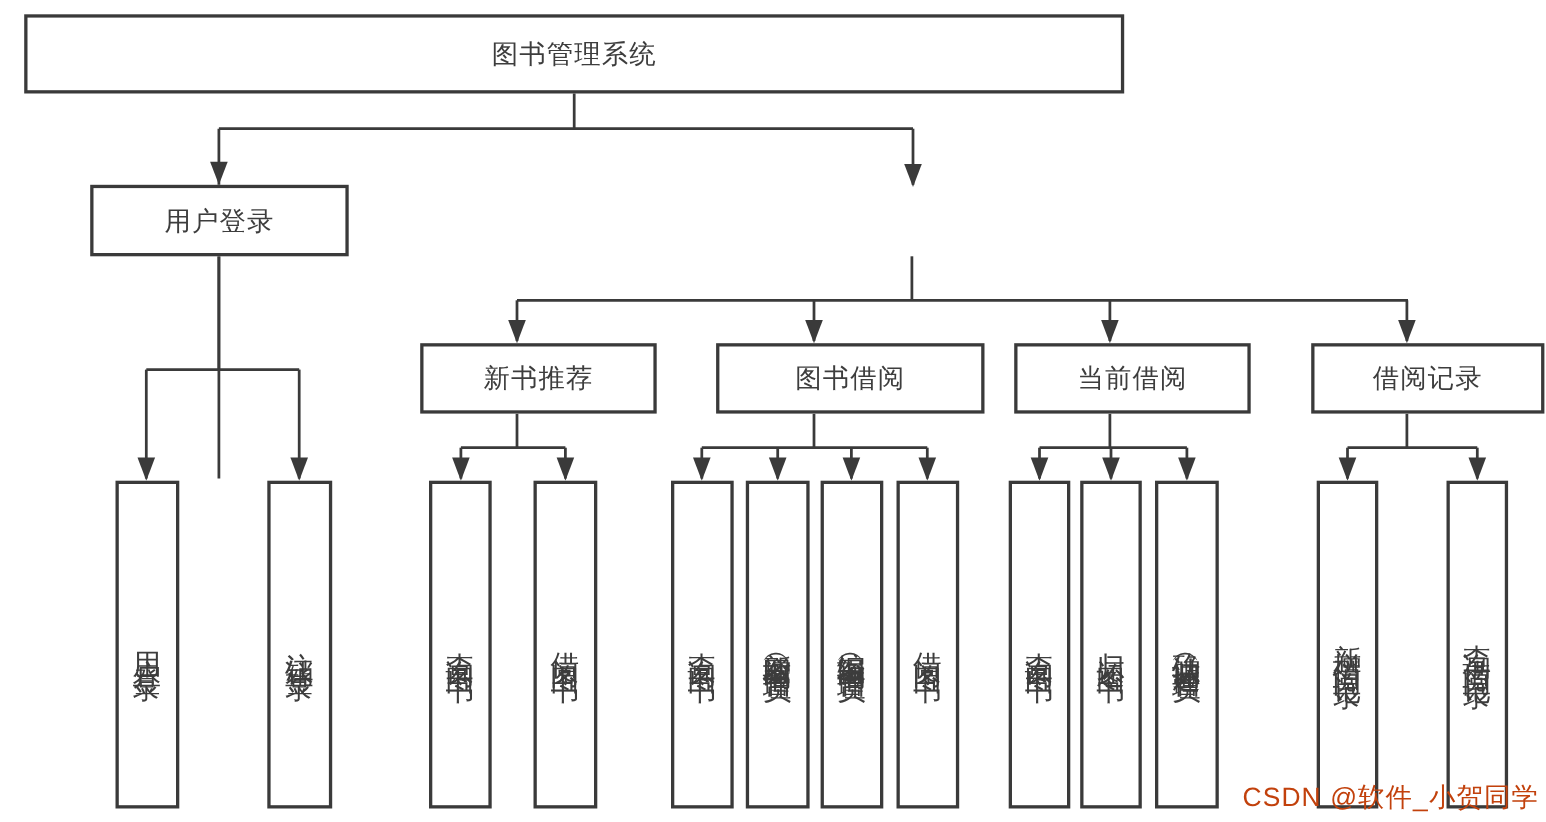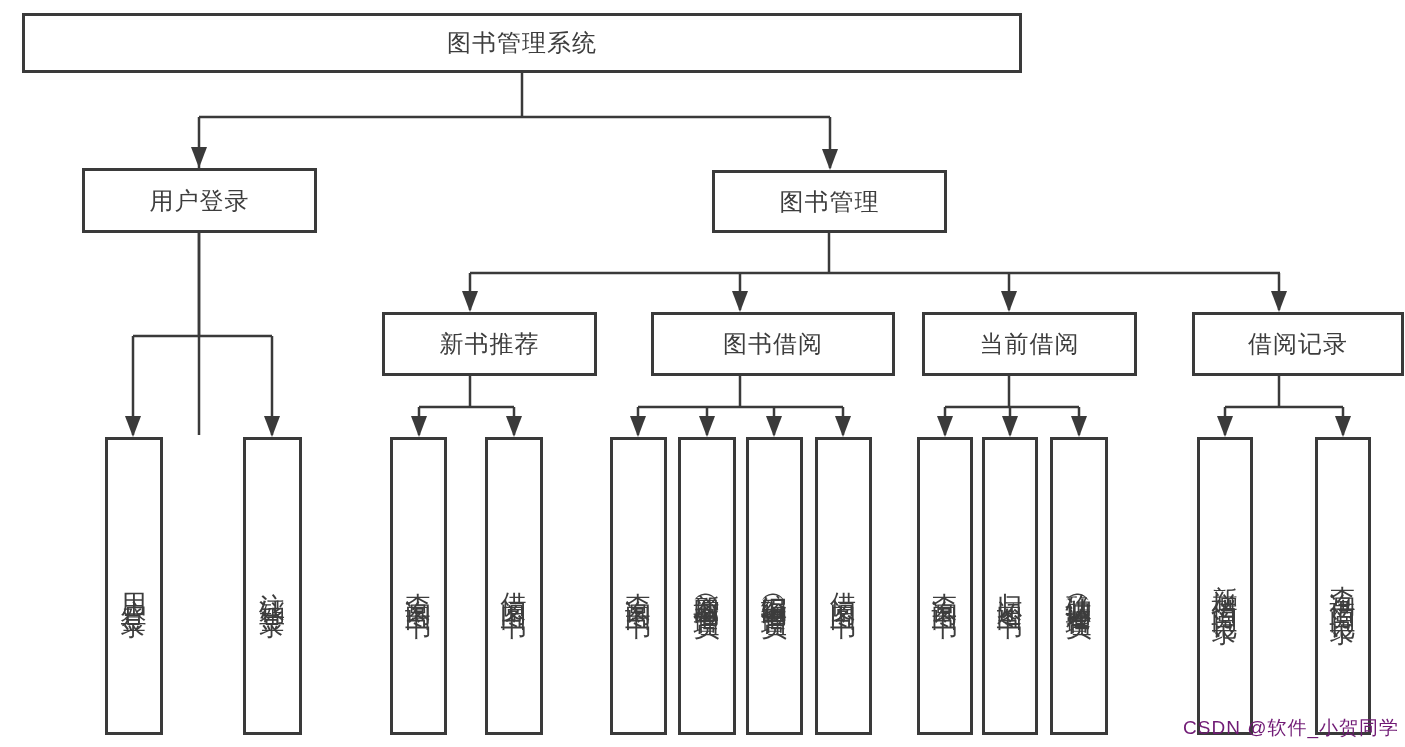--- a/index.html
+++ b/index.html
@@ -15,38 +15,38 @@
     position:absolute;
     background:#ffffff;
     border:3px solid #3a3a3a;
     box-sizing:border-box;
     display:flex;align-items:center;justify-content:center;
     color:#3d3d3d;
     font-size:24px;
     letter-spacing:1px;
     white-space:nowrap;
   }
-  .root{left:22px;top:13px;width:1000px;height:60px;}
+  .root{left:22px;top:13px;width:1000px;height:72px;}
   .lvl2a{left:82px;top:168px;width:235px;height:65px;}
   .lvl2b{left:712px;top:170px;width:235px;height:63px;}
   .lvl3{top:312px;height:64px;margin-left:19px;}
   .leaf{top:437px;height:298px;}
   .vtext{
     writing-mode:vertical-rl;
     text-orientation:mixed;
     font-size:26px;
     letter-spacing:7px;
     line-height:1;
   }
   .dense .vtext{letter-spacing:3px;}
   .watermark{
     position:absolute;
     right:6px;bottom:6px;
-    color:#701a75;
-    font-size:19px;
+    color:#c2410c;
+    font-size:24px;
     letter-spacing:1px;
   }
 </style>
 </head>
 <body>
 
 <div id="canvas">
 
   <svg id="wires" viewBox="0 0 1405 747" xmlns="http://www.w3.org/2000/svg">
     <g stroke="#3a3a3a" stroke-width="2.5" fill="none">
@@ -114,23 +114,20 @@
     </g>
   </svg>
 
   <div class="node root">
     <span>图书管理系统</span>
   </div>
 
   <div class="node lvl2a">
     <span>用户登录</span>
   </div>
-  <div class="node lvl2b">
-    <span>图书管理</span>
-  </div>
 
   <div class="node lvl3" style="left:363px;width:215px;">
     <span>新书推荐</span>
   </div>
   <div class="node lvl3" style="left:632px;width:244px;">
     <span>图书借阅</span>
   </div>
   <div class="node lvl3" style="left:1173px;width:212px;">
     <span>借阅记录</span>
   </div>

